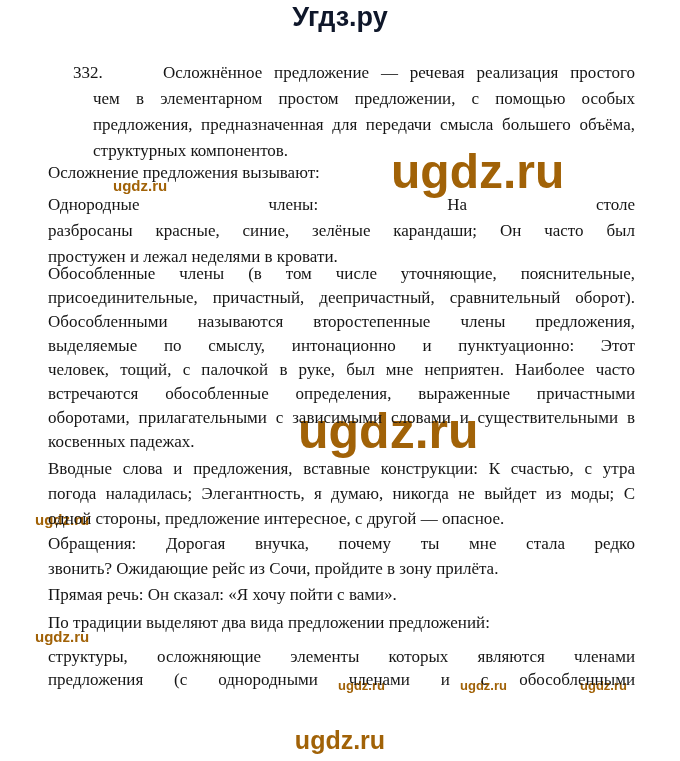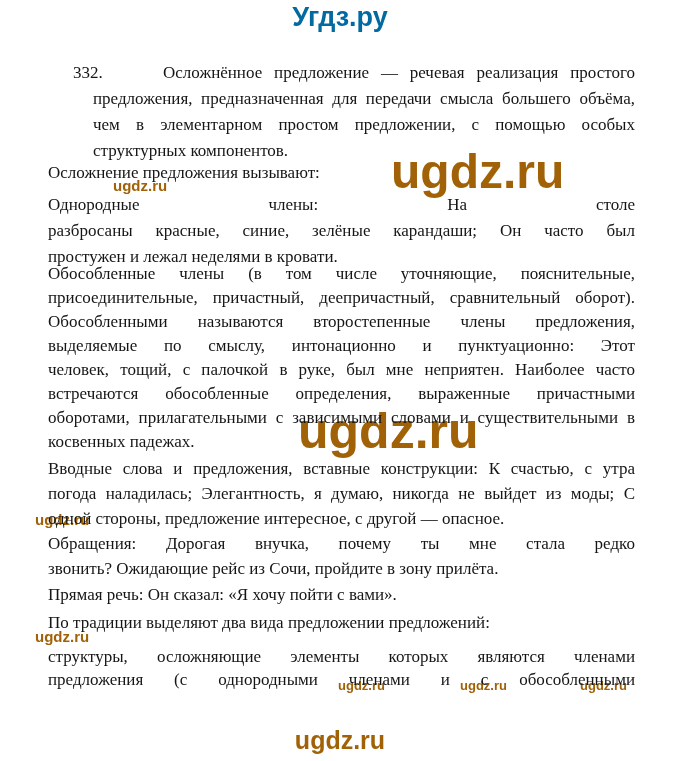--- a/index.html
+++ b/index.html
@@ -3,21 +3,21 @@
 <meta charset="utf-8">
 <style>
   html,body{margin:0;padding:0;background:#e8e8e8;}
   .page{
     position:relative;width:680px;height:761px;background:#ffffff;
     overflow:hidden;font-family:"Liberation Serif",serif;color:#151515;
   }
   .site-title{
     position:absolute;top:0;left:0;right:0;text-align:center;
     font-family:"Liberation Sans",sans-serif;font-weight:bold;
-    font-size:27px;line-height:34px;color:#0369a1;letter-spacing:0px;
+    font-size:27px;line-height:34px;color:#0f172a;letter-spacing:0px;
   }
   .para{position:absolute;left:48px;width:587px;font-size:17px;}
   .line{text-align:justify;text-align-last:justify;white-space:normal;}
   .line.last{text-align:center;text-align-last:left;}
   
   .p1{top:60px;left:93px;width:542px;line-height:26px;}
   .p1 .indent{text-indent:70px;}
   .item-number{position:absolute;left:-20px;top:0;}
   .p2{top:160px;line-height:26px;}
   .p3{top:192px;line-height:26px;}
@@ -55,22 +55,22 @@
   <div class="wm wm-s1">ugdz.ru</div>
   <div class="wm wm-s2">ugdz.ru</div>
   <div class="wm wm-s3">ugdz.ru</div>
   <div class="wm wm-s4">ugdz.ru</div>
   <div class="wm wm-s5">ugdz.ru</div>
   <div class="wm wm-s6">ugdz.ru</div>
 
   <div class="para p1">
     <span class="item-number">332.</span>
     <div class="line indent">Осложнённое предложение&nbsp;— речевая реализация&nbsp;простого</div>
+    <div class="line">чем в элементарном простом предложении, с помощью особых</div>
     <div class="line">предложения, предназначенная для передачи смысла большего объёма,</div>
-    <div class="line">чем в элементарном простом предложении, с помощью особых</div>
     <div class="line last">структурных компонентов.</div>
   </div>
 
   <div class="para p2">
     <div class="line last">Осложнение предложения вызывают:</div>
   </div>
 
   <div class="para p3">
     <div class="line">Однородные члены:&nbsp;На столе</div>
     <div class="line">разбросаны&nbsp;красные,&nbsp;синие,&nbsp;зелёные&nbsp;карандаши;&nbsp;Он часто&nbsp;был</div>

